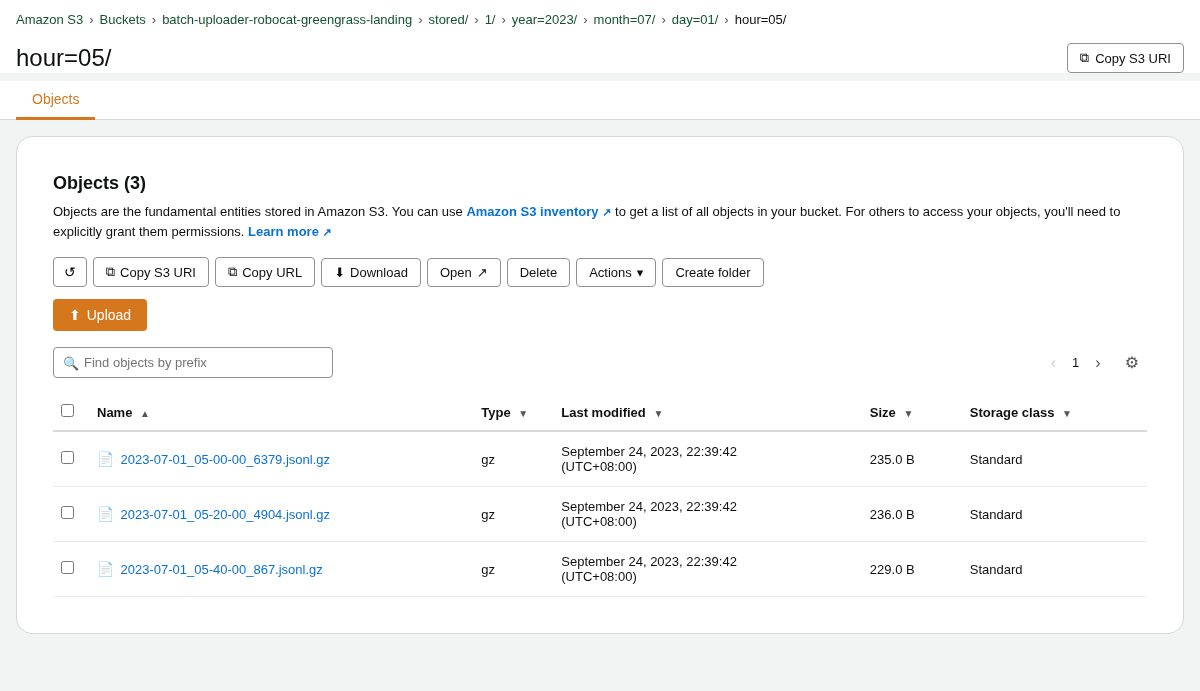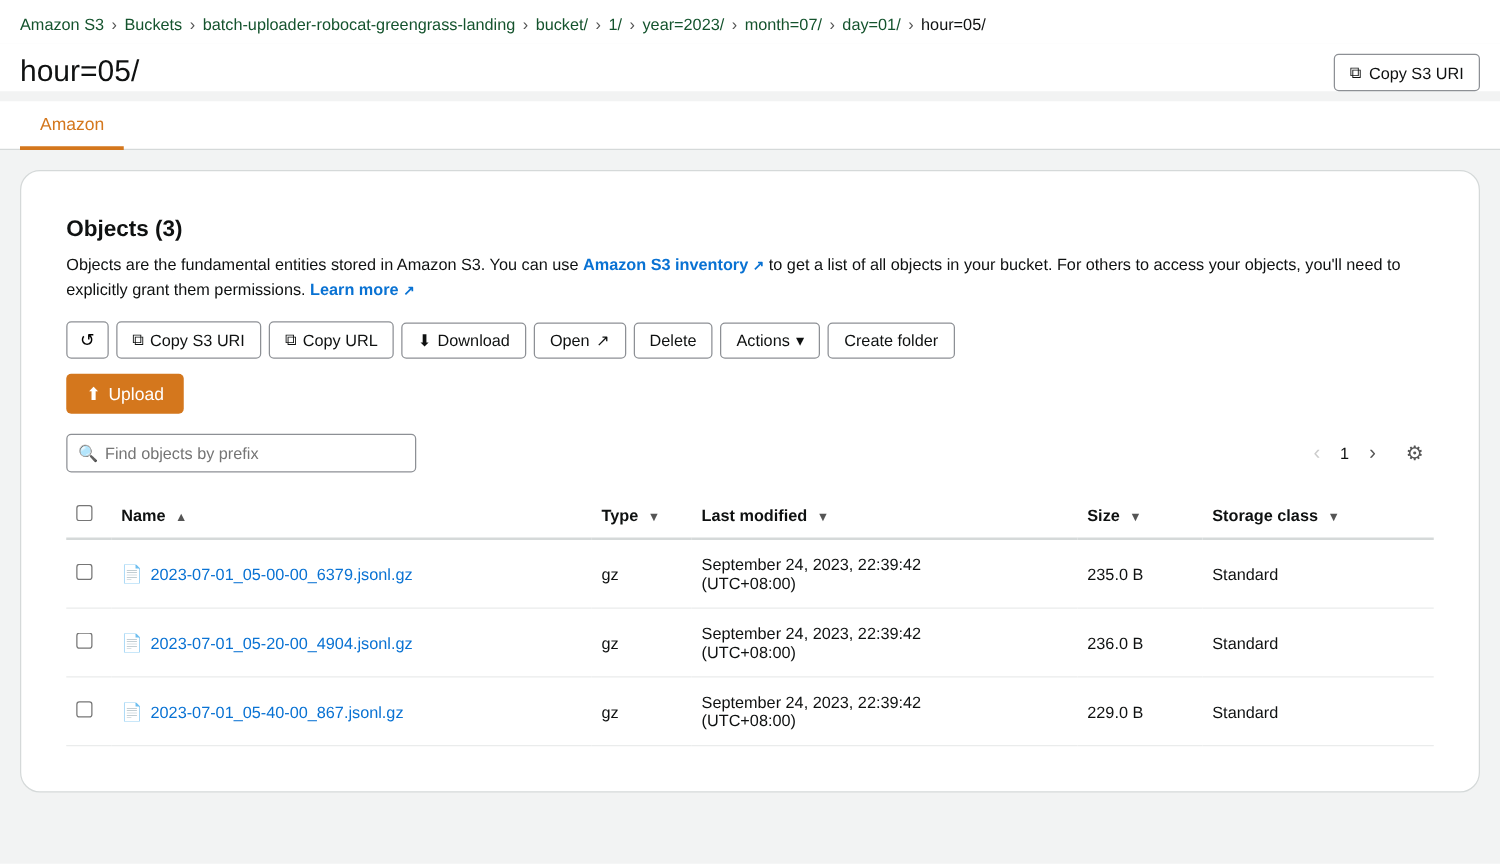--- a/index.html
+++ b/index.html
@@ -67,21 +67,21 @@
 </head>
 <body>
 
 <div class="breadcrumb-bar">
   <a class="breadcrumb-link" href="#">Amazon S3</a>
   <span class="breadcrumb-sep">›</span>
   <a class="breadcrumb-link" href="#">Buckets</a>
   <span class="breadcrumb-sep">›</span>
   <a class="breadcrumb-link" href="#">batch-uploader-robocat-greengrass-landing</a>
   <span class="breadcrumb-sep">›</span>
-  <a class="breadcrumb-link" href="#">bucket/</a>
+  <a class="breadcrumb-link" href="#">stored/</a>
   <span class="breadcrumb-sep">›</span>
   <a class="breadcrumb-link" href="#">1/</a>
   <span class="breadcrumb-sep">›</span>
   <a class="breadcrumb-link" href="#">year=2023/</a>
   <span class="breadcrumb-sep">›</span>
   <a class="breadcrumb-link" href="#">month=07/</a>
   <span class="breadcrumb-sep">›</span>
   <a class="breadcrumb-link" href="#">day=01/</a>
   <span class="breadcrumb-sep">›</span>
   <span class="breadcrumb-current">hour=05/</span>
@@ -89,21 +89,21 @@
 
 <div class="page-header">
   <h1 class="page-title">hour=05/</h1>
   <button class="copy-s3-uri-btn">
     <span>⧉</span>
     <span>Copy S3 URI</span>
   </button>
 </div>
 
 <div class="tabs-bar">
-  <button class="tab active">Amazon</button>
+  <button class="tab active">Objects</button>
 </div>
 
 <div class="main-content">
   <div class="objects-panel">
 
     <div class="panel-header">
       <span class="panel-title">Objects (3)</span>
     </div>
 
     <div class="description">

